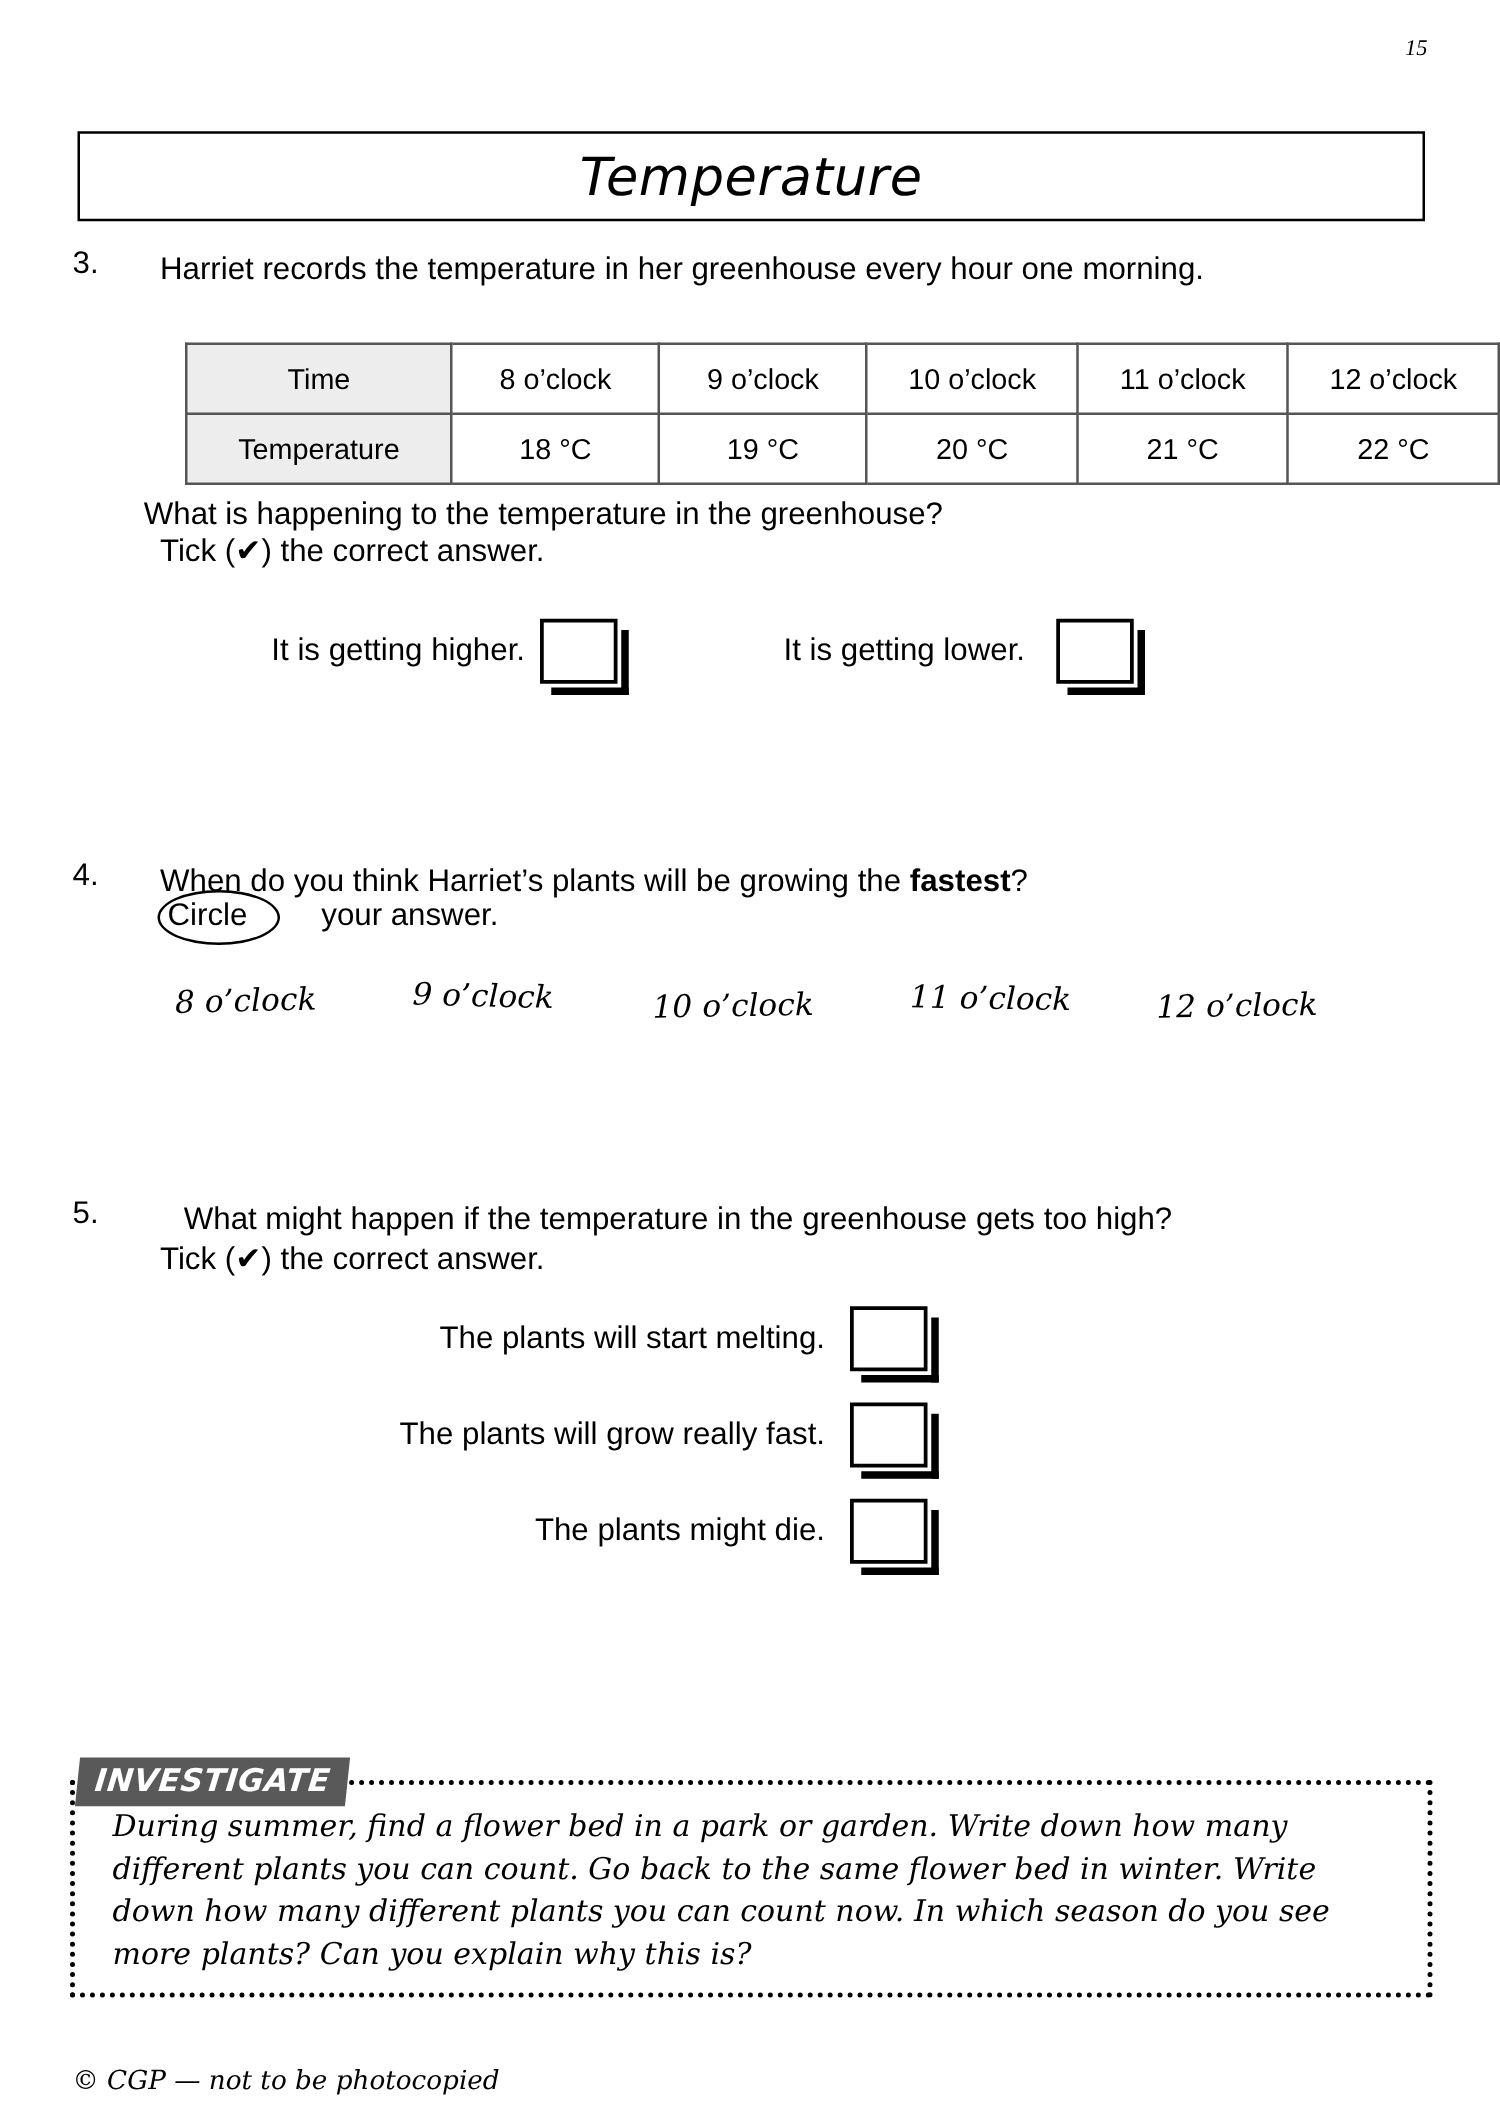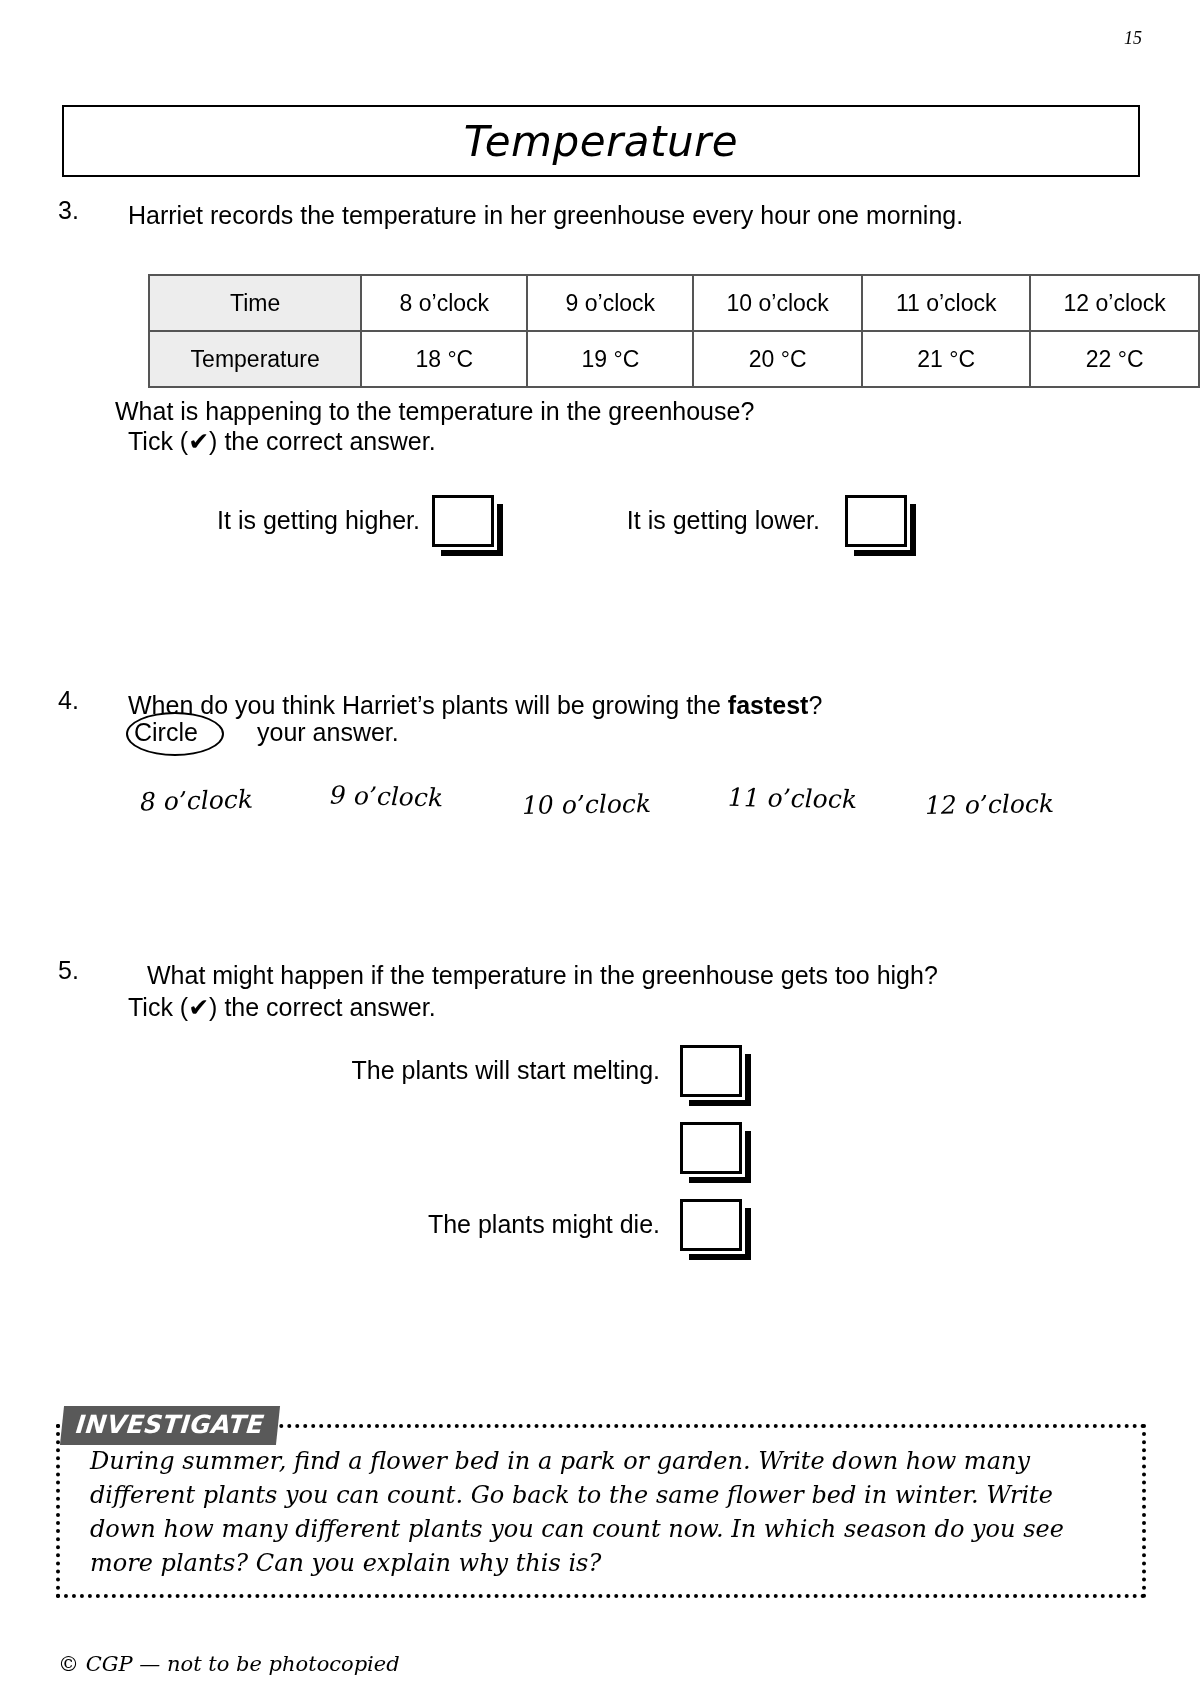--- a/index.html
+++ b/index.html
@@ -254,20 +254,21 @@
   <div class="hand" style="top:784px; left:728px; transform: rotate(1deg);">11 o’clock</div>
   <div class="hand" style="top:790px; left:925px; transform: rotate(-1deg);">12 o’clock</div>
 
   <div class="qnum" style="top:956px; left:58px;">5.</div>
   <div class="qtext" style="top:956px; left:111px; width:980px;margin-left:36px;">What might happen if the temperature in the greenhouse gets too high?</div>
   <div class="qtext" style="top:988px; left:128px; width:980px;">Tick (✔) the correct answer.</div>
 
   <div class="opt-label" style="top:1056px; left:240px; width:420px;">The plants will start melting.</div>
   <div class="tickbox" style="top:1045px; left:680px;"></div>
 
+  <div class="opt-label" style="top:1133px; left:240px; width:420px;">The plants will grow really fast.</div>
   <div class="tickbox" style="top:1122px; left:680px;"></div>
 
   <div class="opt-label" style="top:1210px; left:240px; width:420px;">The plants might die.</div>
   <div class="tickbox" style="top:1199px; left:680px;"></div>
 
   <div class="investigate-wrap">
     <div class="dotted-box"></div>
     <div class="investigate-tag">INVESTIGATE</div>
     <div class="investigate-body">During summer, find a flower bed in a park or garden.  Write down how many different plants you can count.  Go back to the same flower bed in winter. Write down how many different plants you can count now.  In which season do you see more plants?  Can you explain why this is?</div>
   </div>

